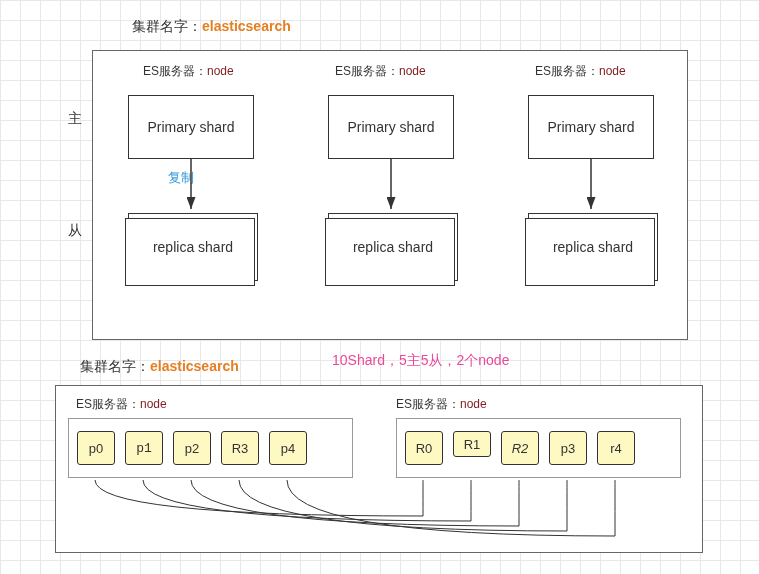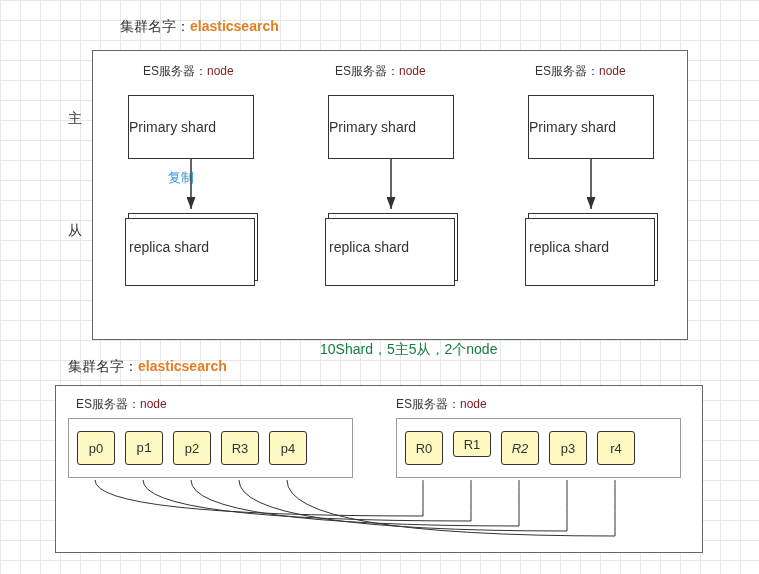--- a/index.html
+++ b/index.html
@@ -32,20 +32,21 @@
       width: 100%;
       height: 100%;
       z-index: 1;
     }
 
     
     .cluster-label {
       position: absolute;
       font-size: 14px;
       color: #333;
+      margin-left: 12px;
     }
     .cluster-label .cluster-name {
       color: #e67e22;
       font-weight: bold;
     }
 
     
     .outer-box {
       position: absolute;
       border: 1px solid #666;
@@ -62,20 +63,21 @@
       color: #7f1d1d;
     }
 
     
     .shard-box {
       position: absolute;
       border: 1px solid #333;
       background: #fff;
       display: flex;
       align-items: center;
+      justify-content: center;
       font-size: 14px;
       color: #333;
       text-align: center;
     }
     .shard-box.stacked::before {
       content: '';
       position: absolute;
       top: 4px; left: -4px;
       width: 100%;
       height: 100%;
@@ -193,21 +195,21 @@
     <span>主</span>
   </div>
   <div class="side-label" style="top:222px; left:68px;">
     <span>从</span>
   </div>
 
   <div class="cluster-label" style="top:358px; left:68px;">
     <span>集群名字：</span><span class="cluster-name">elasticsearch</span>
   </div>
 
-  <div class="cluster-label" style="top:341px; left:320px; color:#15803d;">
+  <div class="cluster-label" style="top:352px; left:320px; color:#ec4899;">
     <span>10Shard，5主5从，2个node</span>
   </div>
 
   <div class="bottom-outer-box" style="top:385px; left:55px; width:648px; height:168px;">
 
     <div class="node-label" style="top:10px; left:20px;">
       <span>ES服务器：</span><span class="node-name">node</span>
     </div>
 
     <div class="node-label" style="top:10px; left:340px;">

